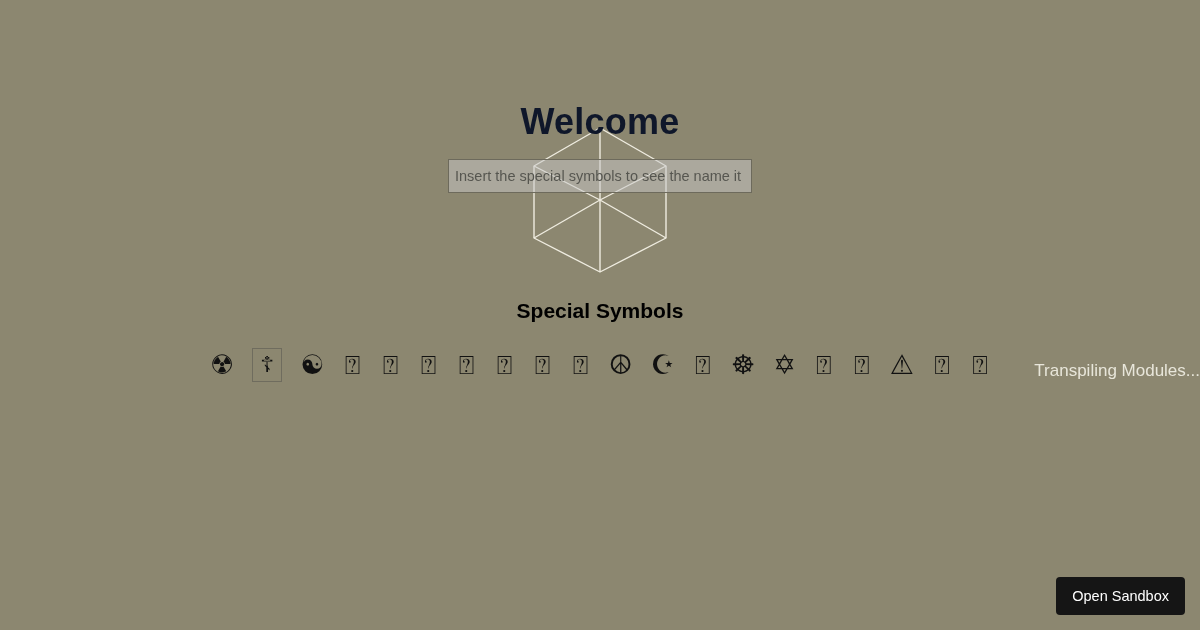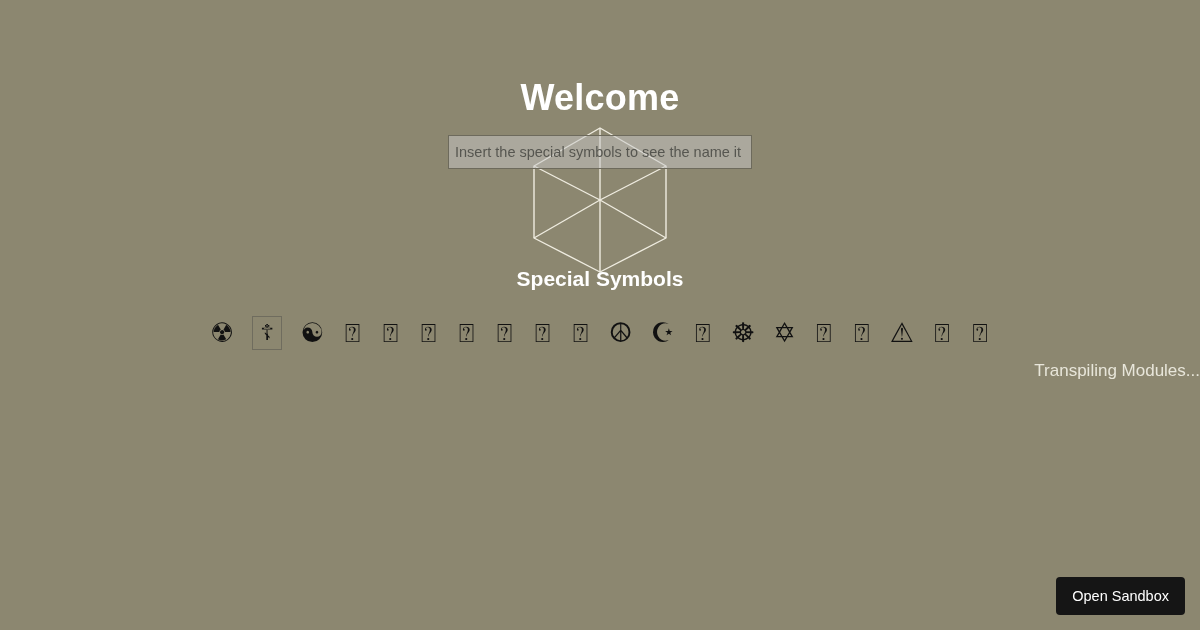--- a/index.html
+++ b/index.html
@@ -20,25 +20,25 @@
     position: absolute;
     left: 0;
     top: 0;
     width: 1200px;
     height: 630px;
     text-align: center;
   }
 
   .page-title {
     margin: 0;
-    padding-top: 76px;
+    padding-top: 100px;
     font-size: 36px;
     line-height: 44px;
     font-weight: bold;
-    color: #ffffff;
+    color: #0f172a;
     letter-spacing: 0.2px;
     position: relative;
     z-index: 3;
   }
 
   .search-wrap {
     margin-top: 15px;
     position: relative;
     z-index: 3;
     height: 36px;
@@ -56,26 +56,26 @@
     border: 1px solid #6d6a5c;
     border-radius: 0;
     outline: none;
   }
   .search-input::placeholder {
     color: #565650;
     opacity: 1;
   }
 
   .section-title {
-    margin: 1px;
+    margin: 9px;
     padding-top: 94px;
     font-size: 21px;
     line-height: 26px;
     font-weight: bold;
-    color: #ffffff;
+    color: #000000;
     position: relative;
     z-index: 3;
   }
 
   
   .symbols-row {
     margin-top: 24px;
     display: flex;
     justify-content: center;
     align-items: center;

